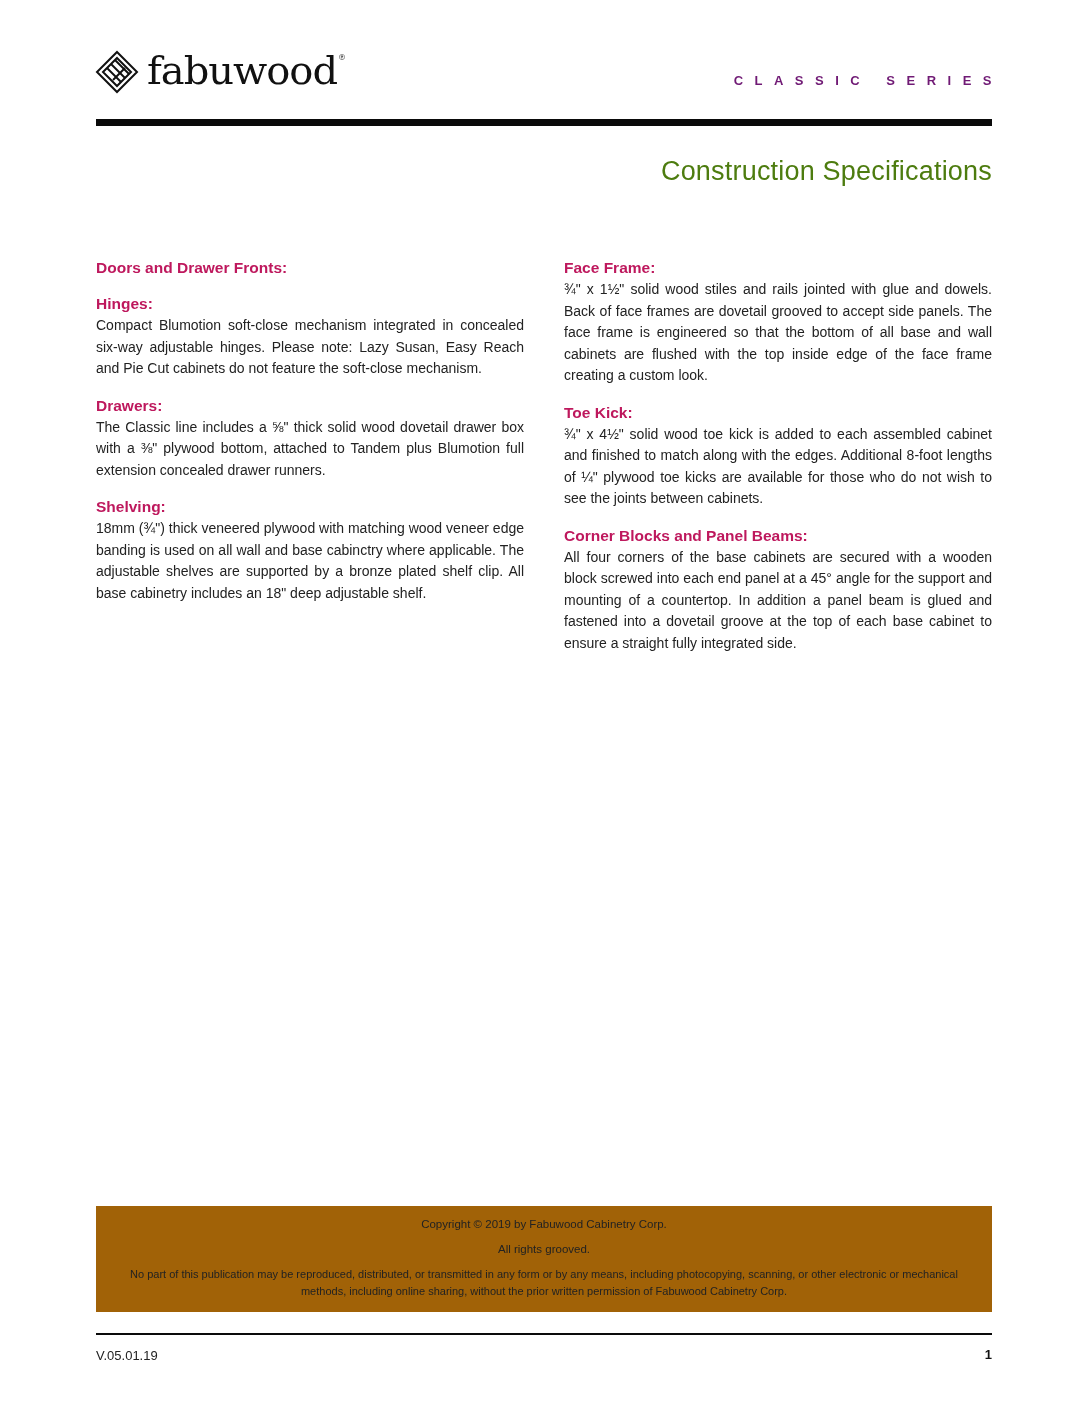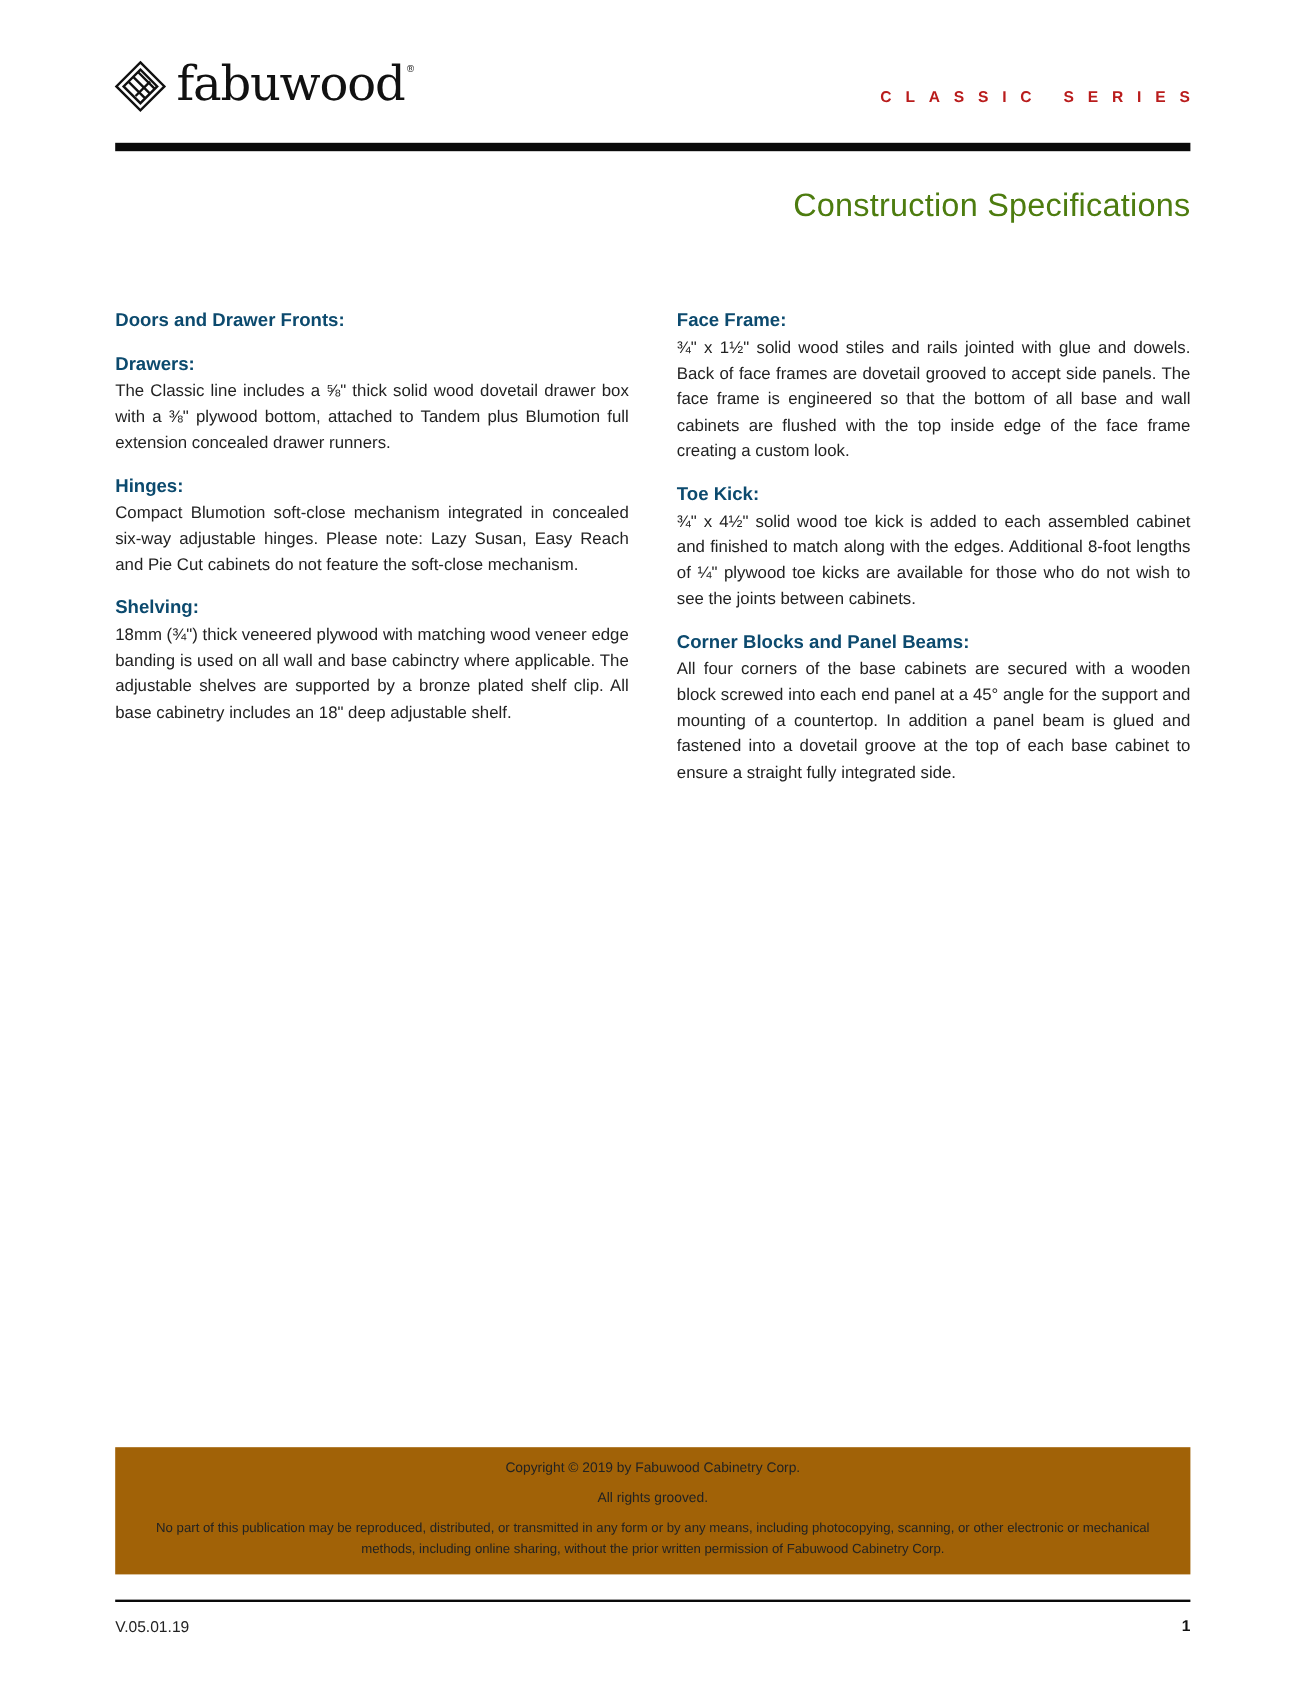--- a/index.html
+++ b/index.html
@@ -4,32 +4,32 @@
   <style>
     * { box-sizing: border-box; margin: 0; padding: 0; }
     html, body { width: 1088px; height: 1408px; background: #ffffff; }
     body { position: relative; font-family: "Liberation Sans", sans-serif; color: #1a1a1a; overflow: hidden; }
 
     .logo { position: absolute; left: 95px; top: 50px; display: flex; align-items: center; }
     .logo-mark { width: 44px; height: 44px; margin-right: 8px; }
     .logo-word { font-family: "DejaVu Serif", serif; font-size: 40px; letter-spacing: -1px; color: #111; line-height: 1; position: relative; top: -2px; }
     .logo-reg { font-size: 8px; vertical-align: top; position: relative; top: 4px; margin-left: 1px; }
 
-    .series { position: absolute; right: 96px; top: 73px; font-size: 13px; font-weight: bold; letter-spacing: 11.5px; color: #b91c1c; margin-right: -11px; }
+    .series { position: absolute; right: 96px; top: 73px; font-size: 13px; font-weight: bold; letter-spacing: 11.5px; color: #701a75; margin-right: -11px; }
 
     .top-rule { position: absolute; left: 96px; top: 119px; width: 896px; height: 7px; background: #0a0a0a; }
 
     .page-title { position: absolute; right: 96px; top: 156px; font-size: 27px; font-weight: normal; color: #4d7c0f; letter-spacing: 0.2px; }
 
     .col { position: absolute; top: 258px; width: 428px; }
     .col.left { left: 96px; }
     .col.right { left: 564px; }
 
     .section { margin-bottom: 16px; }
-    .section h2 { font-size: 15.5px; font-weight: bold; color: #0c4a6e; line-height: 20px; margin-bottom: 1px; }
+    .section h2 { font-size: 15.5px; font-weight: bold; color: #be185d; line-height: 20px; margin-bottom: 1px; }
     .section p { font-size: 14px; line-height: 21.5px; color: #222; text-align: justify; margin-bottom: 8px; }
     .section p:last-child { margin-bottom: 0; }
 
     .footer-box { position: absolute; left: 96px; top: 1206px; width: 896px; height: 106px; background: #a16207; text-align: center; font-size: 11.5px; color: #222; padding-top: 10px; }
     .footer-box .line { line-height: 17px; margin-bottom: 8px; }
     .footer-box .legal { line-height: 17px; padding: 0 30px; font-size: 11px; }
 
     .bottom-rule { position: absolute; left: 96px; top: 1333px; width: 896px; height: 2px; background: #0a0a0a; }
     .version { position: absolute; left: 96px; top: 1348px; font-size: 13px; color: #222; }
     .page-num { position: absolute; right: 96px; top: 1347px; font-size: 13px; font-weight: bold; color: #111; }
@@ -55,26 +55,26 @@
 
 <div class="top-rule"></div>
 
 <h1 class="page-title">Construction Specifications</h1>
 
 <div class="col left" id="col-left">
     <div class="section">
       <h2>Doors and Drawer Fronts:</h2>
     </div>
     <div class="section">
+      <h2>Hinges:</h2>
+      <p>Compact Blumotion soft-close mechanism integrated in concealed six-way adjustable hinges. Please note: Lazy Susan, Easy Reach and Pie Cut cabinets do not feature the soft-close mechanism.</p>
+    </div>
+    <div class="section">
       <h2>Drawers:</h2>
       <p>The Classic line includes a ⅝" thick solid wood dovetail drawer box with a ⅜" plywood bottom, attached to Tandem plus Blumotion full extension concealed drawer runners.</p>
-    </div>
-    <div class="section">
-      <h2>Hinges:</h2>
-      <p>Compact Blumotion soft-close mechanism integrated in concealed six-way adjustable hinges. Please note: Lazy Susan, Easy Reach and Pie Cut cabinets do not feature the soft-close mechanism.</p>
     </div>
     <div class="section">
       <h2>Shelving:</h2>
       <p>18mm (¾") thick veneered plywood with matching wood veneer edge banding is used on all wall and base cabinctry where applicable. The adjustable shelves are supported by a bronze plated shelf clip. All base cabinetry includes an 18" deep adjustable shelf.</p>
     </div>
   </div>
 <div class="col right" id="col-right">
     <div class="section">
       <h2>Face Frame:</h2>
       <p>¾" x 1½" solid wood stiles and rails jointed with glue and dowels. Back of face frames are dovetail grooved to accept side panels. The face frame is engineered so that the bottom of all base and wall cabinets are flushed with the top inside edge of the face frame creating a custom look.</p>

